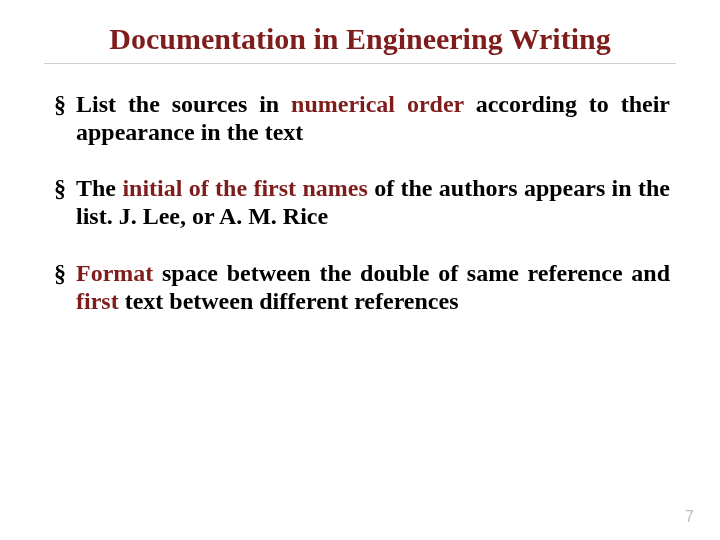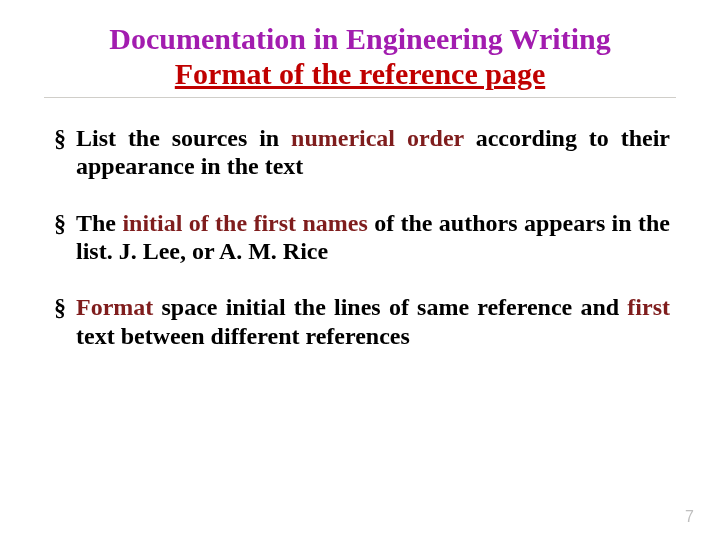--- a/index.html
+++ b/index.html
@@ -9,21 +9,21 @@
     background: #ffffff;
     position: relative;
     padding: 22px 44px 0 44px;
   }
   .title-block {
     text-align: center;
     margin: 0 auto 6px auto;
     width: 100%;
   }
   .title-line1 {
-    color: #a21caf;
+    color: #7f1d1d;
     font-weight: bold;
     font-size: 30px;
     line-height: 1.15;
   }
   .title-line2 {
     color: #c00000;
     font-weight: bold;
     font-size: 30px;
     text-decoration: underline;
     line-height: 1.15;
@@ -82,29 +82,28 @@
     color: #bfbfbf;
     font-family: Arial, Helvetica, sans-serif;
     font-size: 16px;
   }
 </style>
 </head>
 <body>
 
 <div class="title-block">
   <div class="title-line1">Documentation in Engineering Writing</div>
-  <div class="title-line2">Format of the reference page</div>
 </div>
 <hr class="title-rule">
 
 <ul class="bullets">
   <li>
     <span>List the sources in </span><span class="red">numerical order</span><span> according to their appearance in the text</span>
   </li>
   <li>
     <span>The </span><span class="red">initial of the first names</span><span> of the authors appears in the list. J. Lee, or A. M. Rice</span>
   </li>
   <li>
-    <span class="red">Format</span><span> space initial the lines of same reference and </span><span class="red">first</span><span> text between different references</span>
+    <span class="red">Format</span><span> space between the double of same reference and </span><span class="red">first</span><span> text between different references</span>
   </li>
 </ul>
 
 <div class="page-num">7</div>
 
 </body></html>

